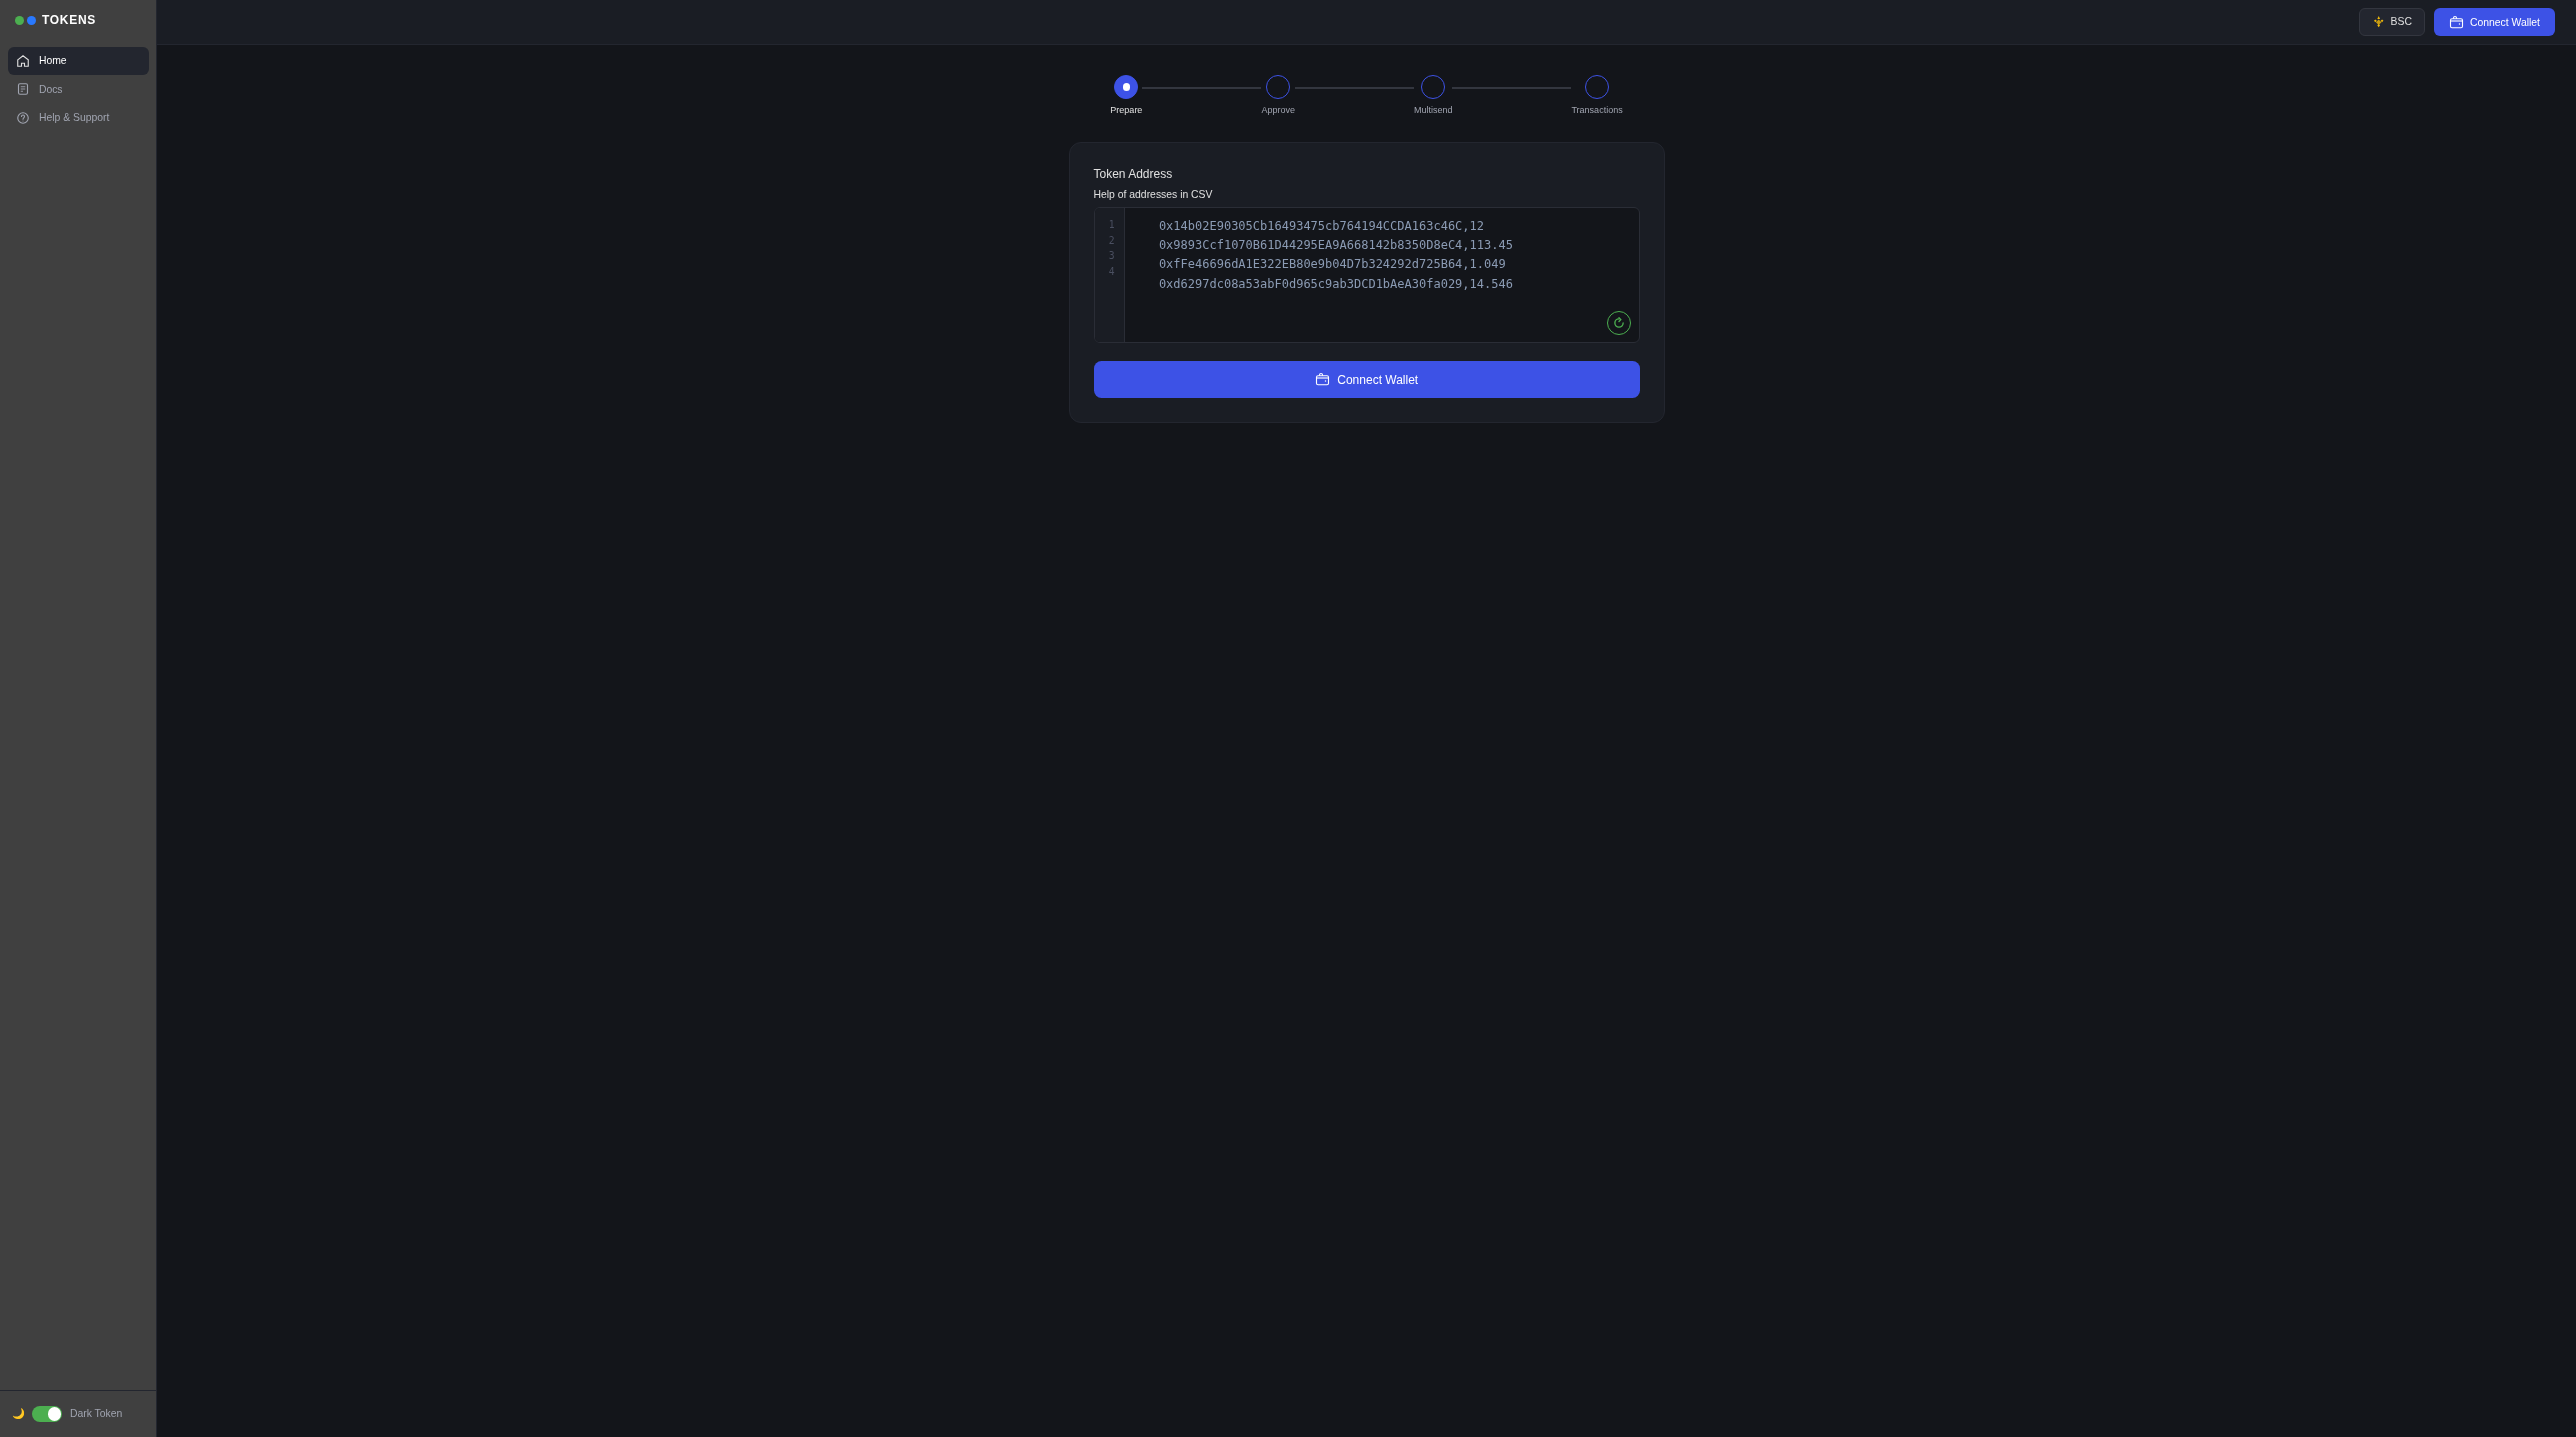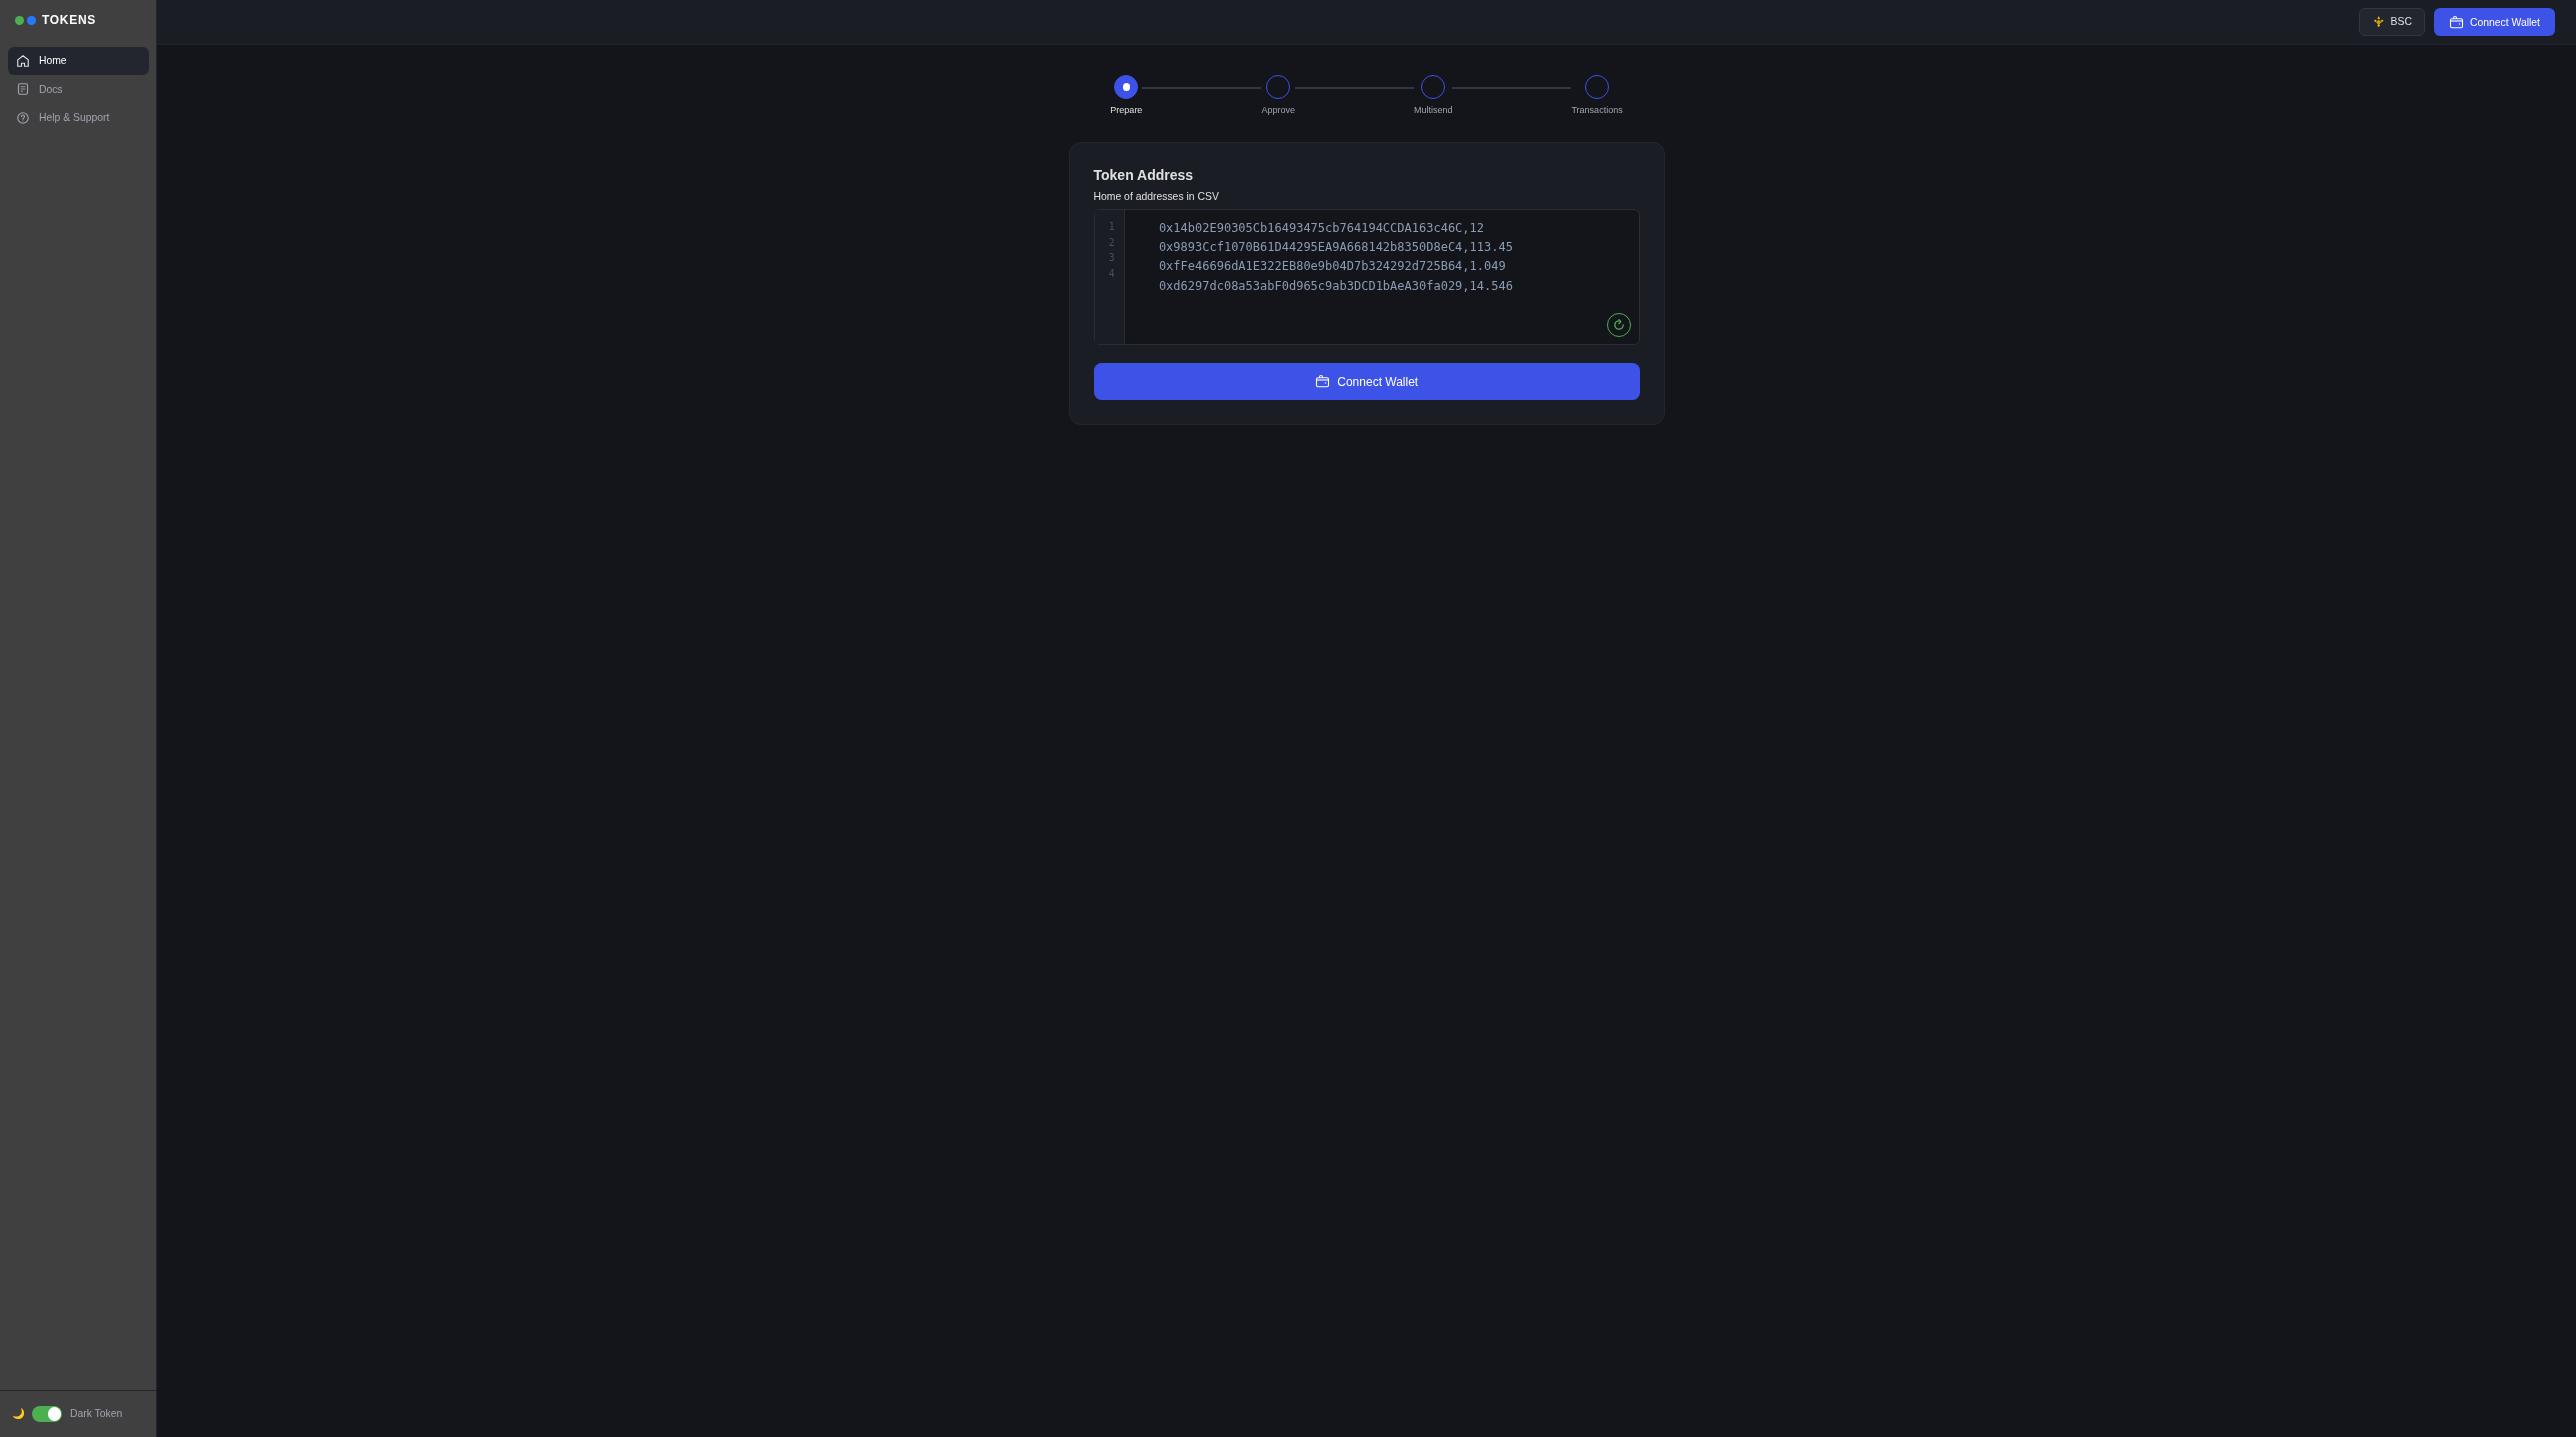--- a/index.html
+++ b/index.html
@@ -251,24 +251,24 @@
     .form-card {
       background: #1a1d24;
       border: 0.7px solid #23262f;
       border-radius: 12px;
       padding: 24px;
       max-width: 596px;
       margin: 0 auto;
     }
 
     .form-label {
-      font-size: 14px;
+      font-size: 12px;
       color: #e0e0e0;
       margin-bottom: 7.5px;
-      font-weight: 700;
+      font-weight: 400;
     }
 
     .form-input {
       width: 100%;
       background: #13151a;
       border: 0.7px solid #2a2d36;
       border-radius: 6px;
       padding: 9px 12px;
       font-size: 10.4px;
       color: #a0a4b0;
@@ -493,21 +493,21 @@
         <span class="step-label">Transactions</span>
       </div>
     </div>
 
     <div class="form-card">
 
       
       <div class="form-label">Token Address</div>
 
       
-      <div class="csv-label">Home of addresses in CSV</div>
+      <div class="csv-label">Help of addresses in CSV</div>
       <div class="csv-editor-wrapper">
         <div class="csv-editor">
           <div class="line-numbers">
             <div>1</div>
             <div>2</div>
             <div>3</div>
             <div>4</div>
           </div>
           <textarea class="csv-textarea" style="">0x14b02E90305Cb16493475cb764194CCDA163c46C,12
 0x9893Ccf1070B61D44295EA9A668142b8350D8eC4,113.45

